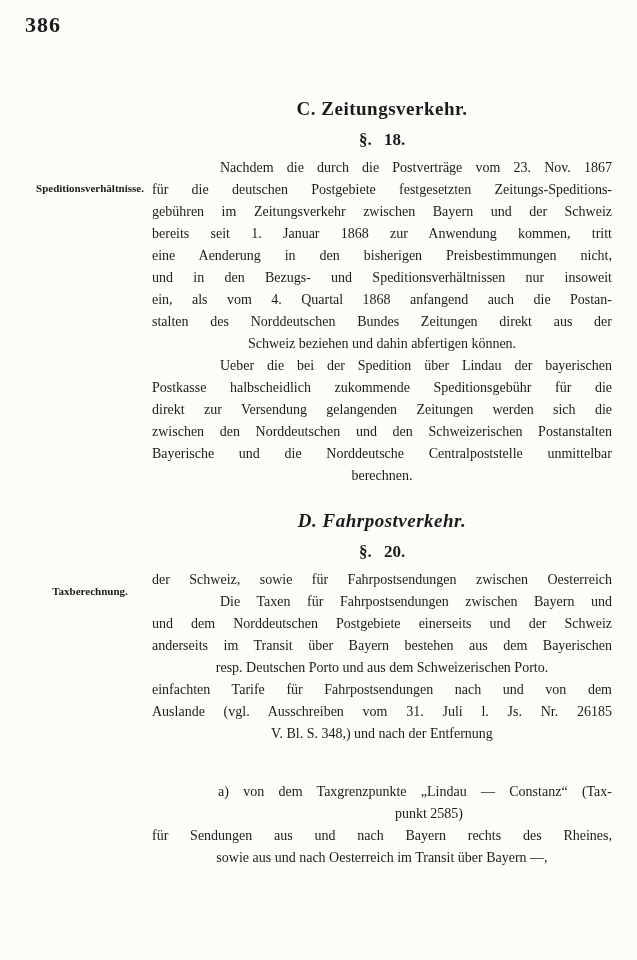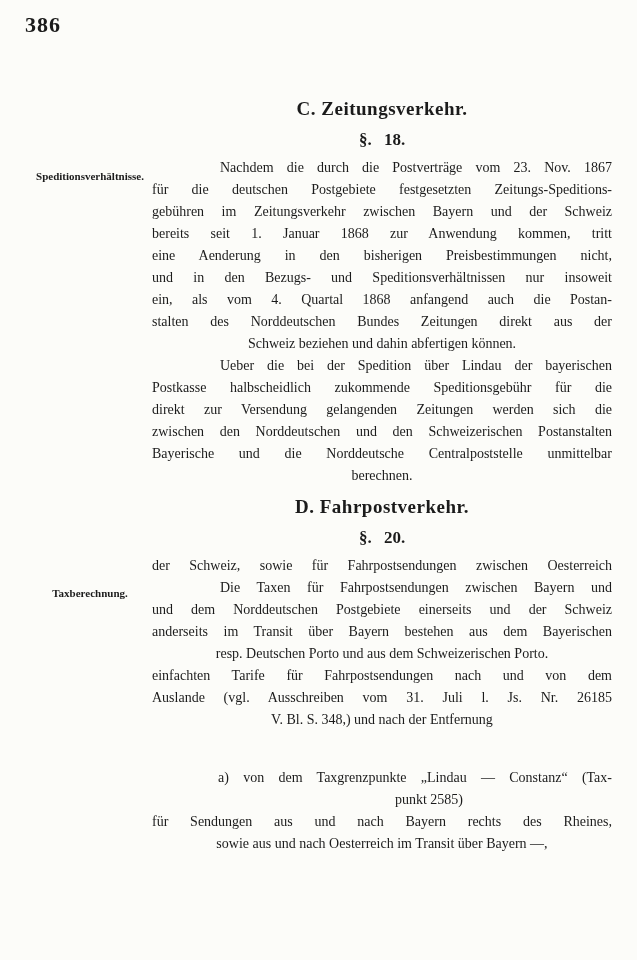--- a/index.html
+++ b/index.html
@@ -26,41 +26,42 @@
     letter-spacing: 1px;
   }
   .margin-note {
     position: absolute;
     left: 24px;
     width: 132px;
     font-size: 11px;
     font-weight: bold;
     text-align: center;
     line-height: 13px;
+    margin-top: 12px;
   }
   .margin-note.n1 { top: 170px; }
-  .margin-note.n2 { top: 587px; }
+  .margin-note.n2 { top: 573px; }
   .text-column {
     position: absolute;
     left: 152px;
     top: 0;
     width: 460px;
     padding-top: 96px;
     font-size: 14px;
     line-height: 22px;
   }
   .sec-heading {
     margin: 0;
     font-size: 19px;
     font-weight: bold;
     text-align: center;
     line-height: 26px;
     letter-spacing: 0.5px;
   }
-  .sec-heading.d { margin-top: 7px; }
+  .sec-heading.d { margin-top: 21px; font-style: italic; }
   .para-mark {
     margin: 7px 0 0 0;
     font-size: 17px;
     font-weight: bold;
     text-align: center;
     line-height: 22px;
     word-spacing: 8px;
   }
   .para { margin: 0; }
   .para.gap { margin-top: 6px; }

